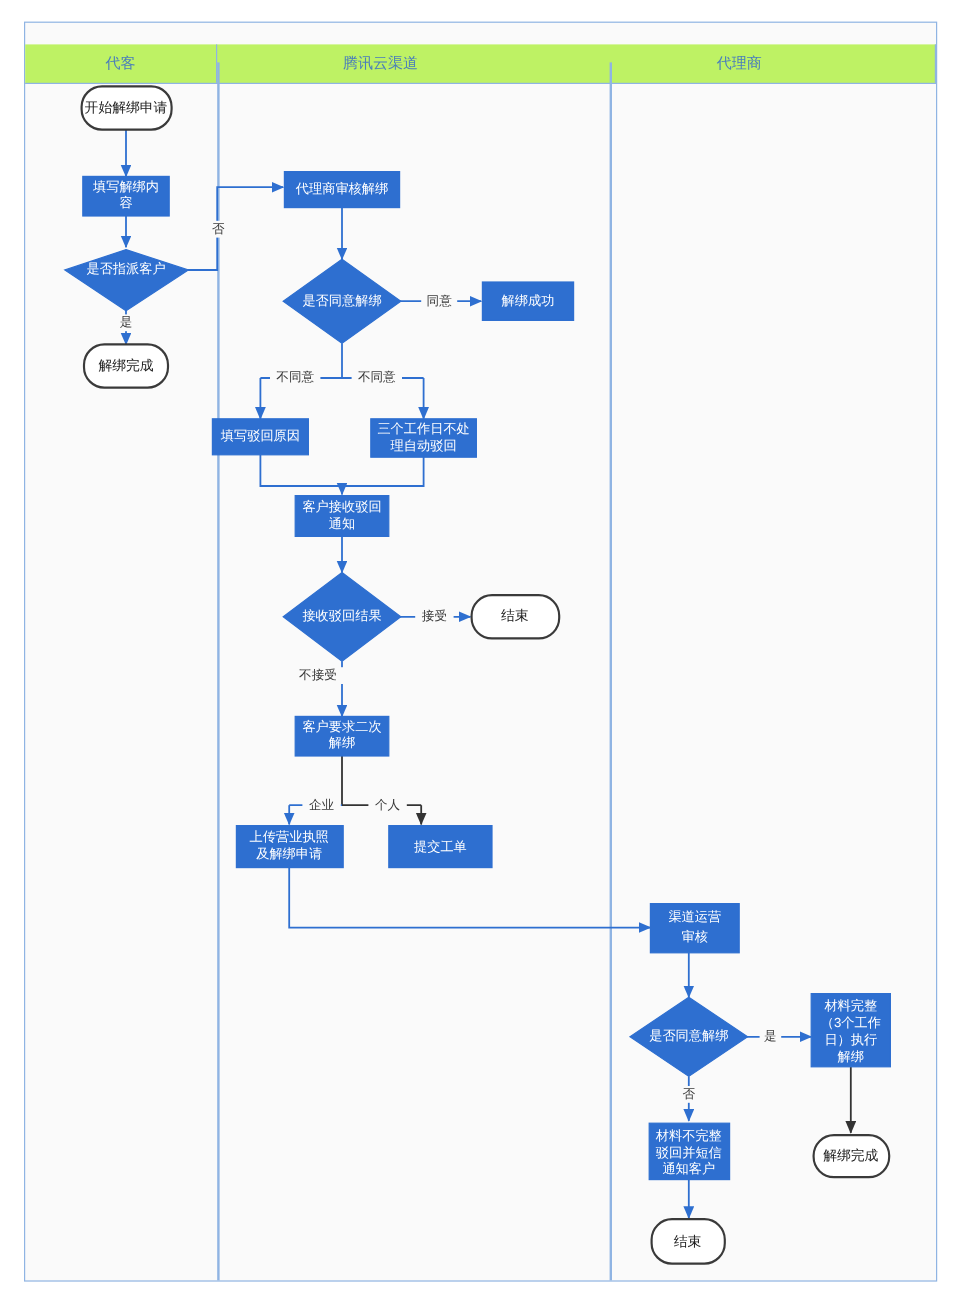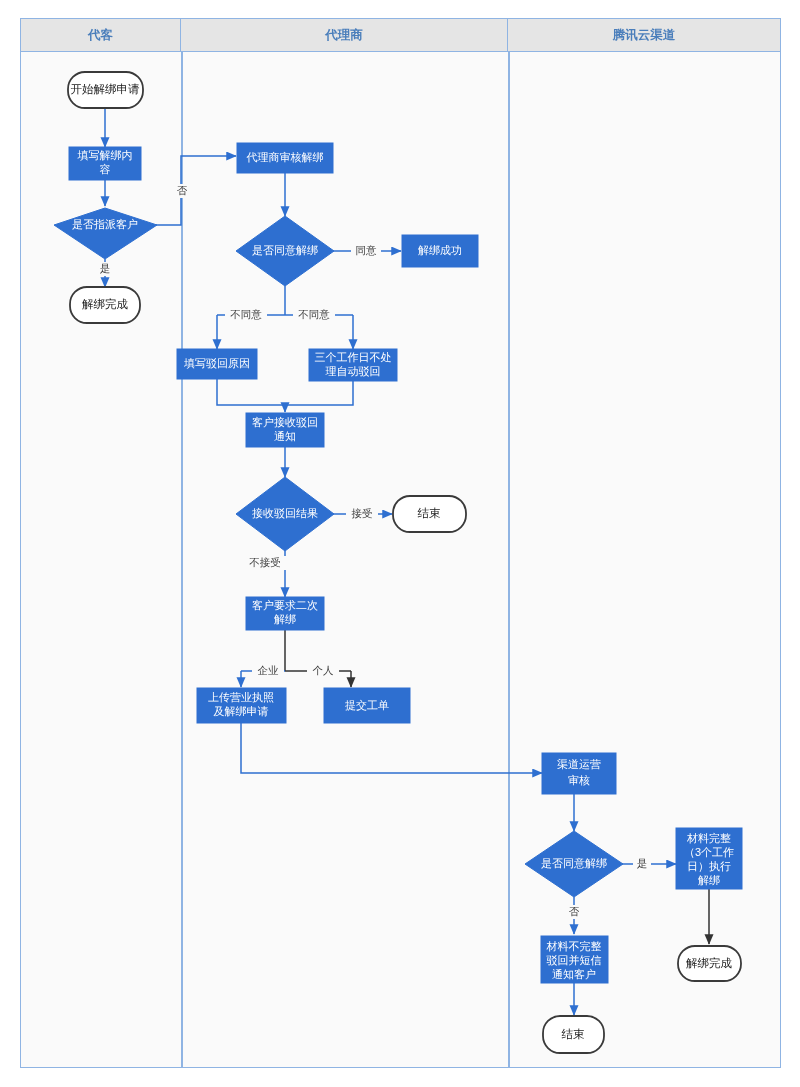--- a/index.html
+++ b/index.html
@@ -22,28 +22,27 @@
     top: 18px;
     width: 761px;
     height: 1050px;
     border: 1.5px solid #8FB4E3;
     box-sizing: border-box;
     background: #FAFAFA;
   }
   .lane-header-row {
     position: absolute;
     left: 0;
-    top: 0;
+    top: 18px;
     width: 100%;
     height: 33px;
-    background: #e5e5e5;
+    background: #bef264;
     border-bottom: 1.5px solid #8FB4E3;
     box-sizing: border-box;
     display: flex;
-    font-weight: bold;
   }
   .lane-header {
     display: flex;
     align-items: center;
     justify-content: center;
     font-size: 12.5px;
     color: #4A7EBB;
     box-sizing: border-box;
     height: 100%;
   }
@@ -80,22 +79,22 @@
   .edge-label-bg { fill: #FAFAFA; }
 </style>
 </head>
 <body>
 
 <div id="page">
   <div class="swimlane-container">
 
     <div class="lane-header-row">
       <div class="lane-header lane-0">代客</div>
+      <div class="lane-header lane-2">腾讯云渠道</div>
       <div class="lane-header lane-1">代理商</div>
-      <div class="lane-header lane-2">腾讯云渠道</div>
     </div>
 
     <div class="lane-divider" id="div-0"></div>
     <div class="lane-divider" id="div-1"></div>
 
     <svg class="flow" viewBox="0 0 761 1050">
       <defs>
         <marker id="arrow-blue" markerWidth="8" markerHeight="8" refX="6.5" refY="3" orient="auto" markerUnits="strokeWidth">
           <path d="M0,0 L7,3 L0,6 z" fill="#2E6FD0"></path>
         </marker>

